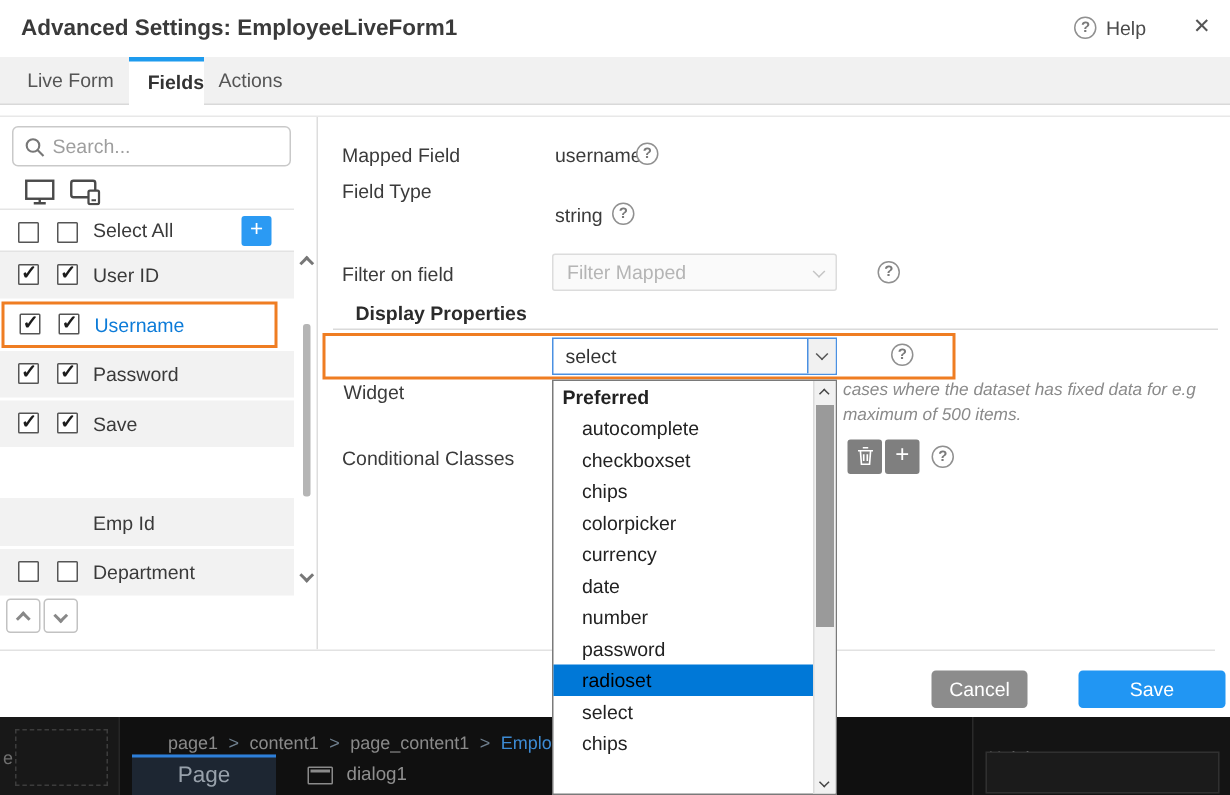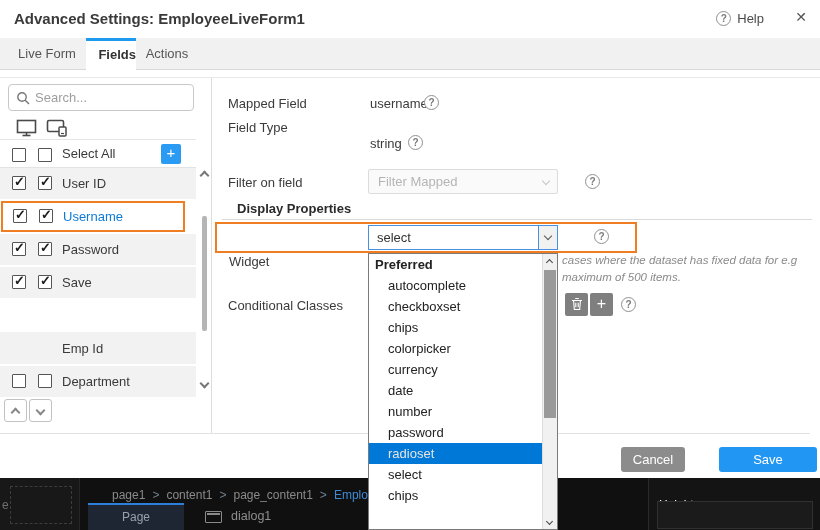--- a/index.html
+++ b/index.html
@@ -96,33 +96,33 @@
   .btn-save { left:719px; width:98px; background:#2196f3; }
 
   
   .backdrop { position:absolute; top:478px; left:0; width:820px; height:52px; background:#101010; }
   .bd-left { position:absolute; left:0; top:0; width:80px; height:52px; background:#181818; border-right:1px solid #262626; }
   .bd-ghostbox { position:absolute; left:10px; top:8px; width:62px; height:38px; border:1px dashed #3c3c3c; }
   .bd-ghosttext { position:absolute; left:2px; top:20px; font-size:12px; color:#6f6f6f; }
   .breadcrumb { position:absolute; left:112px; top:10px; font-size:12px; color:#8a8a8a; white-space:nowrap; }
   .breadcrumb .sep { color:#70808f; margin:0 7px; }
   .breadcrumb .bc-last { color:#3d8bd4; }
-  .page-tab { position:absolute; left:88px; top:25px; width:96px; height:27px; background:#1d2632; border-top:2px solid #2d7fd9; color:#98a1ab; font-size:12px; text-align:center; line-height:24px; cursor:pointer; }
+  .page-tab { position:absolute; left:88px; top:25px; width:96px; height:27px; background:#1d2632; border-top:2px solid #2d7fd9; color:#98a1ab; font-size:15px; text-align:center; line-height:24px; cursor:pointer; }
   .win-icon { position:absolute; left:205px; top:33px; width:17px; height:12px; border:1px solid #8a8a8a; border-radius:1px; cursor:pointer; }
   .win-icon::before { content:""; position:absolute; left:1px; top:1px; width:13px; height:2px; background:#8a8a8a; }
   .dialog1-label { position:absolute; left:231px; top:31px; font-size:12.5px; color:#8f8f8f; cursor:pointer; }
   .bd-right { position:absolute; left:648px; top:0; width:172px; height:52px; background:#141414; border-left:1px solid #2a2a2a; }
   .height-label { position:absolute; left:10px; top:20px; font-size:12px; color:#ffffff; border-bottom:1px dotted #333; padding-bottom:2px; width:150px; }
   .height-box { position:absolute; left:8px; top:23px; width:156px; height:28px; background:#1b1b1b; border:1px solid #303030; cursor:text; }
 
   
   .dropdown { position:absolute; left:368px; top:253px; width:190px; height:277px; background:#fff; border:1px solid #7a7a7a; z-index:60; }
   .dd-item { height:21px; line-height:21px; font-size:13px; color:#222; padding-left:19px; width:174px; cursor:pointer; }
   .dd-group { font-weight:700; padding-left:6px; cursor:default; }
-  .dd-item.selected { background:#0078d7; color:#e5e5e5; }
+  .dd-item.selected { background:#0078d7; color:#000000; }
   .dd-scroll { position:absolute; right:0; top:0; width:15px; height:275px; background:#f1f1f1; border-left:1px solid #dcdcdc; }
   .dd-scroll .chev { width:5px; height:5px; border-width:1.5px; border-color:#444; position:absolute; left:4px; }
   .dd-up { top:6px; } .dd-dn { bottom:5px; }
   .dd-thumb { position:absolute; left:1px; top:16px; width:12px; height:148px; background:#9a9a9a; cursor:pointer; }
 </style>
 </head>
 <body>
 
 <div class="backdrop">
   <div class="bd-left">

